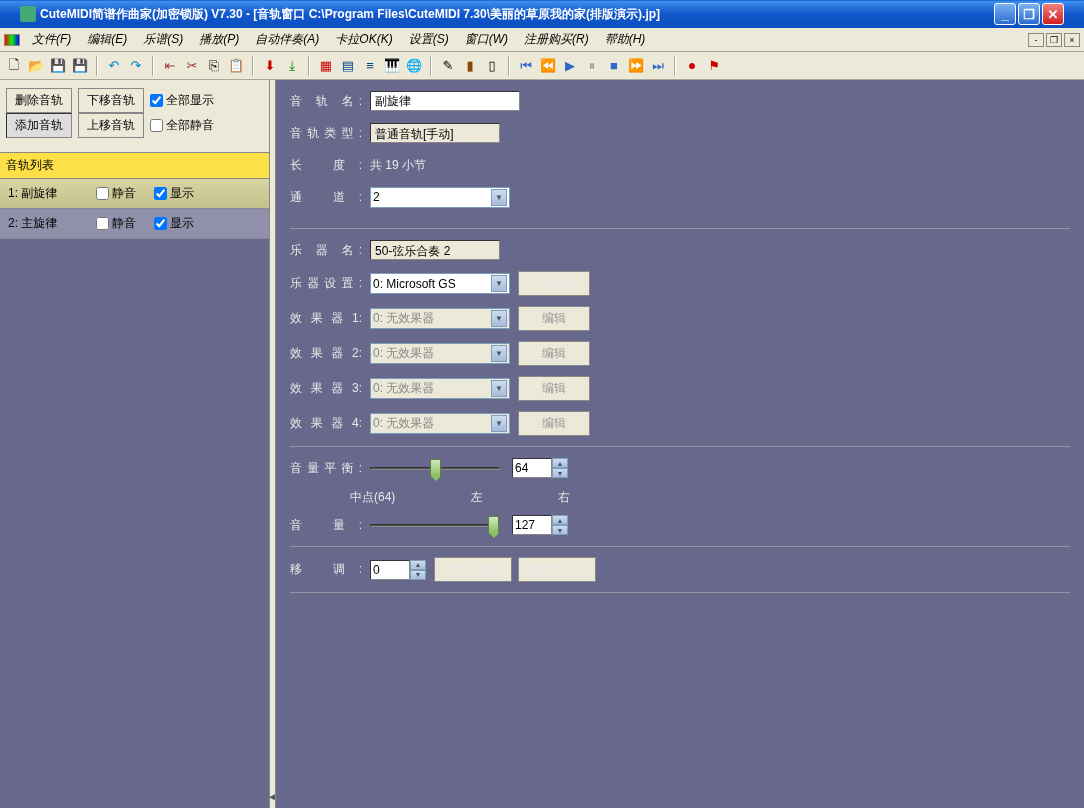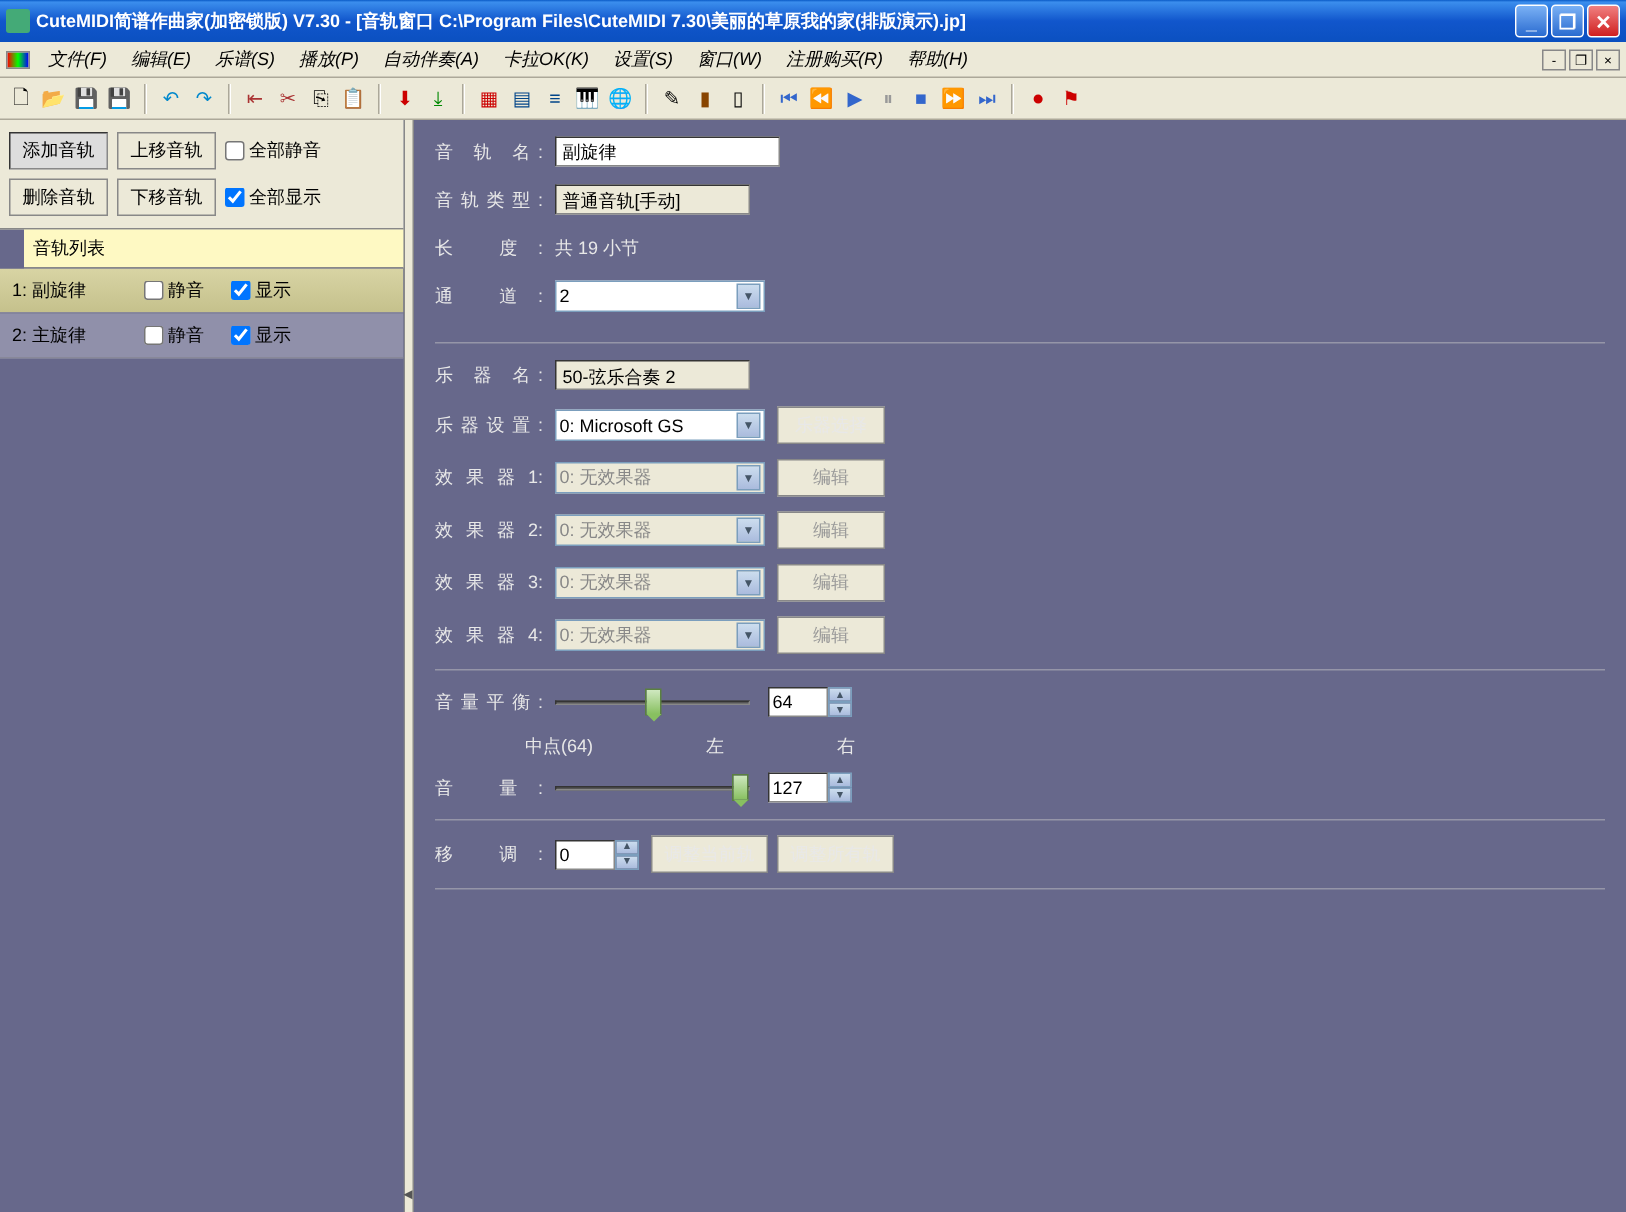--- a/index.html
+++ b/index.html
@@ -1,17 +1,17 @@
 <!DOCTYPE html>
 <html><head>
 <meta charset="utf-8">
 <style>
 * { box-sizing: border-box; margin: 0; padding: 0; font-family: "Microsoft YaHei", SimSun, Tahoma, sans-serif; font-size: 12px; }
 body { background: #ece9d8; width: 1084px; height: 808px; overflow: hidden; }
-.titlebar { height: 28px; background: linear-gradient(to bottom, #0a5ac6, #3b8eed 5%, #1156cc 50%, #0b50c0); display: flex; align-items: center; padding: 0 4px; color: #fff; font-weight: bold; }
+.titlebar { height: 28px; background: linear-gradient(to bottom, #0a5ac6, #3b8eed 5%, #1156cc 50%, #0b50c0); display: flex; align-items: center; padding: 0 20px; color: #fff; font-weight: bold; }
 .titlebar .icon { width: 16px; height: 16px; background: #4a7; margin-right: 4px; border-radius: 2px; }
 .titlebar .title-text { flex: 1; white-space: nowrap; overflow: hidden; }
 .titlebar .win-btns { display: flex; gap: 2px; }
 .titlebar .win-btn { width: 22px; height: 22px; border-radius: 3px; border: 1px solid #fff; display: flex; align-items: center; justify-content: center; color: #fff; font-weight: bold; font-size: 13px; }
 .win-min, .win-max { background: linear-gradient(to bottom, #7ab1f5, #2a6bd0); }
 .win-close { background: linear-gradient(to bottom, #f08080, #d02020); }
 .menubar { height: 24px; background: #ece9d8; border-bottom: 1px solid #aca899; display: flex; align-items: center; padding: 0 4px; }
 .menubar .menu-icon { width: 16px; height: 12px; margin-right: 4px; border: 1px solid #888; background: linear-gradient(to right, #f00, #0f0, #00f); }
 .menubar .menu-item { padding: 2px 8px; cursor: default; font-style: italic; }
 .menubar .mdi-btns { margin-left: auto; display: flex; gap: 2px; }
@@ -20,21 +20,21 @@
 .toolbar .sep { width: 2px; height: 20px; border-left: 1px solid #aca899; border-right: 1px solid #fff; margin: 0 4px; }
 .tb-btn { width: 20px; height: 20px; display: flex; align-items: center; justify-content: center; font-size: 13px; cursor: default; }
 .content { display: flex; height: calc(808px - 28px - 24px - 28px); }
 .sidebar { width: 270px; background: #67688b; border-right: 1px solid #888; display: flex; flex-direction: column; }
 .sidebar-top { background: #ece9d8; padding: 8px 6px; border-bottom: 1px solid #888; }
 .sidebar-top-row { display: flex; align-items: center; gap: 6px; margin-bottom: 6px; }
 .btn { background: #ece9d8; border: 1px solid #888; padding: 3px 8px; min-width: 62px; text-align: center; cursor: default; }
 .btn.selected { border: 1px inset #888; background: #ddd; }
 .chk { display: flex; align-items: center; gap: 3px; }
 .chk input { width: 13px; height: 13px; }
-.sidebar-list-header { background: #fef9c3; padding: 4px 6px; border-bottom: 1px solid #888; margin-left: 16px; }
+.sidebar-list-header { background: #fde047; padding: 4px 6px; border-bottom: 1px solid #888; }
 .track-list { flex: 1; background: #67688b; position: relative; overflow-y: auto; }
 .track-row { height: 30px; display: flex; align-items: center; padding: 0 8px; gap: 18px; border-bottom: 1px solid #888899; }
 .track-row.sel1 { background: linear-gradient(to bottom, #d8d4a4, #c5c18c); }
 .track-row.sel2 { background: #9090aa; color: #000; }
 .track-row .name { width: 70px; }
 .splitter { width: 6px; background: #ece9d8; cursor: col-resize; border-right: 1px solid #888; position: relative; }
 .splitter::after { content: "◄"; position: absolute; bottom: 6px; left: -3px; font-size: 10px; color: #555; }
 .main { flex: 1; background: #67688b; padding: 10px 14px; color: #e8e8e8; overflow: hidden; }
 .form-section { border-bottom: 1px solid #9595a8; padding-bottom: 10px; margin-bottom: 10px; }
 .form-row { display: flex; align-items: center; margin-bottom: 10px; min-height: 22px; }
@@ -121,34 +121,34 @@
   <div class="tb-btn" style="color:#36c">⏩</div>
   <div class="tb-btn" style="color:#36c">⏭</div>
   <div class="sep"></div>
   <div class="tb-btn" style="color:#c00">⏺</div>
   <div class="tb-btn" style="color:#c00">⚑</div>
 </div>
 
 <div class="content">
   <div class="sidebar">
     <div class="sidebar-top">
+      <div class="sidebar-top-row" style="margin-bottom:0">
+        <div class="btn">删除音轨</div>
+        <div class="btn">下移音轨</div>
+        <label class="chk">
+            <input type="checkbox" checked="" style="">
+            <span>全部显示</span>
+          </label>
+      </div>
       <div class="sidebar-top-row">
         <div class="btn selected">添加音轨</div>
         <div class="btn">上移音轨</div>
         <label class="chk">
             <input type="checkbox" style="">
             <span>全部静音</span>
-          </label>
-      </div>
-      <div class="sidebar-top-row" style="margin-bottom:0">
-        <div class="btn">删除音轨</div>
-        <div class="btn">下移音轨</div>
-        <label class="chk">
-            <input type="checkbox" checked="" style="">
-            <span>全部显示</span>
           </label>
       </div>
     </div>
     <div class="sidebar-list-header">音轨列表</div>
     <div class="track-list">
       <div class="track-row sel1">
         <span class="name">1: 副旋律</span>
         <label class="chk">
             <input type="checkbox" style="">
             <span>静音</span>

